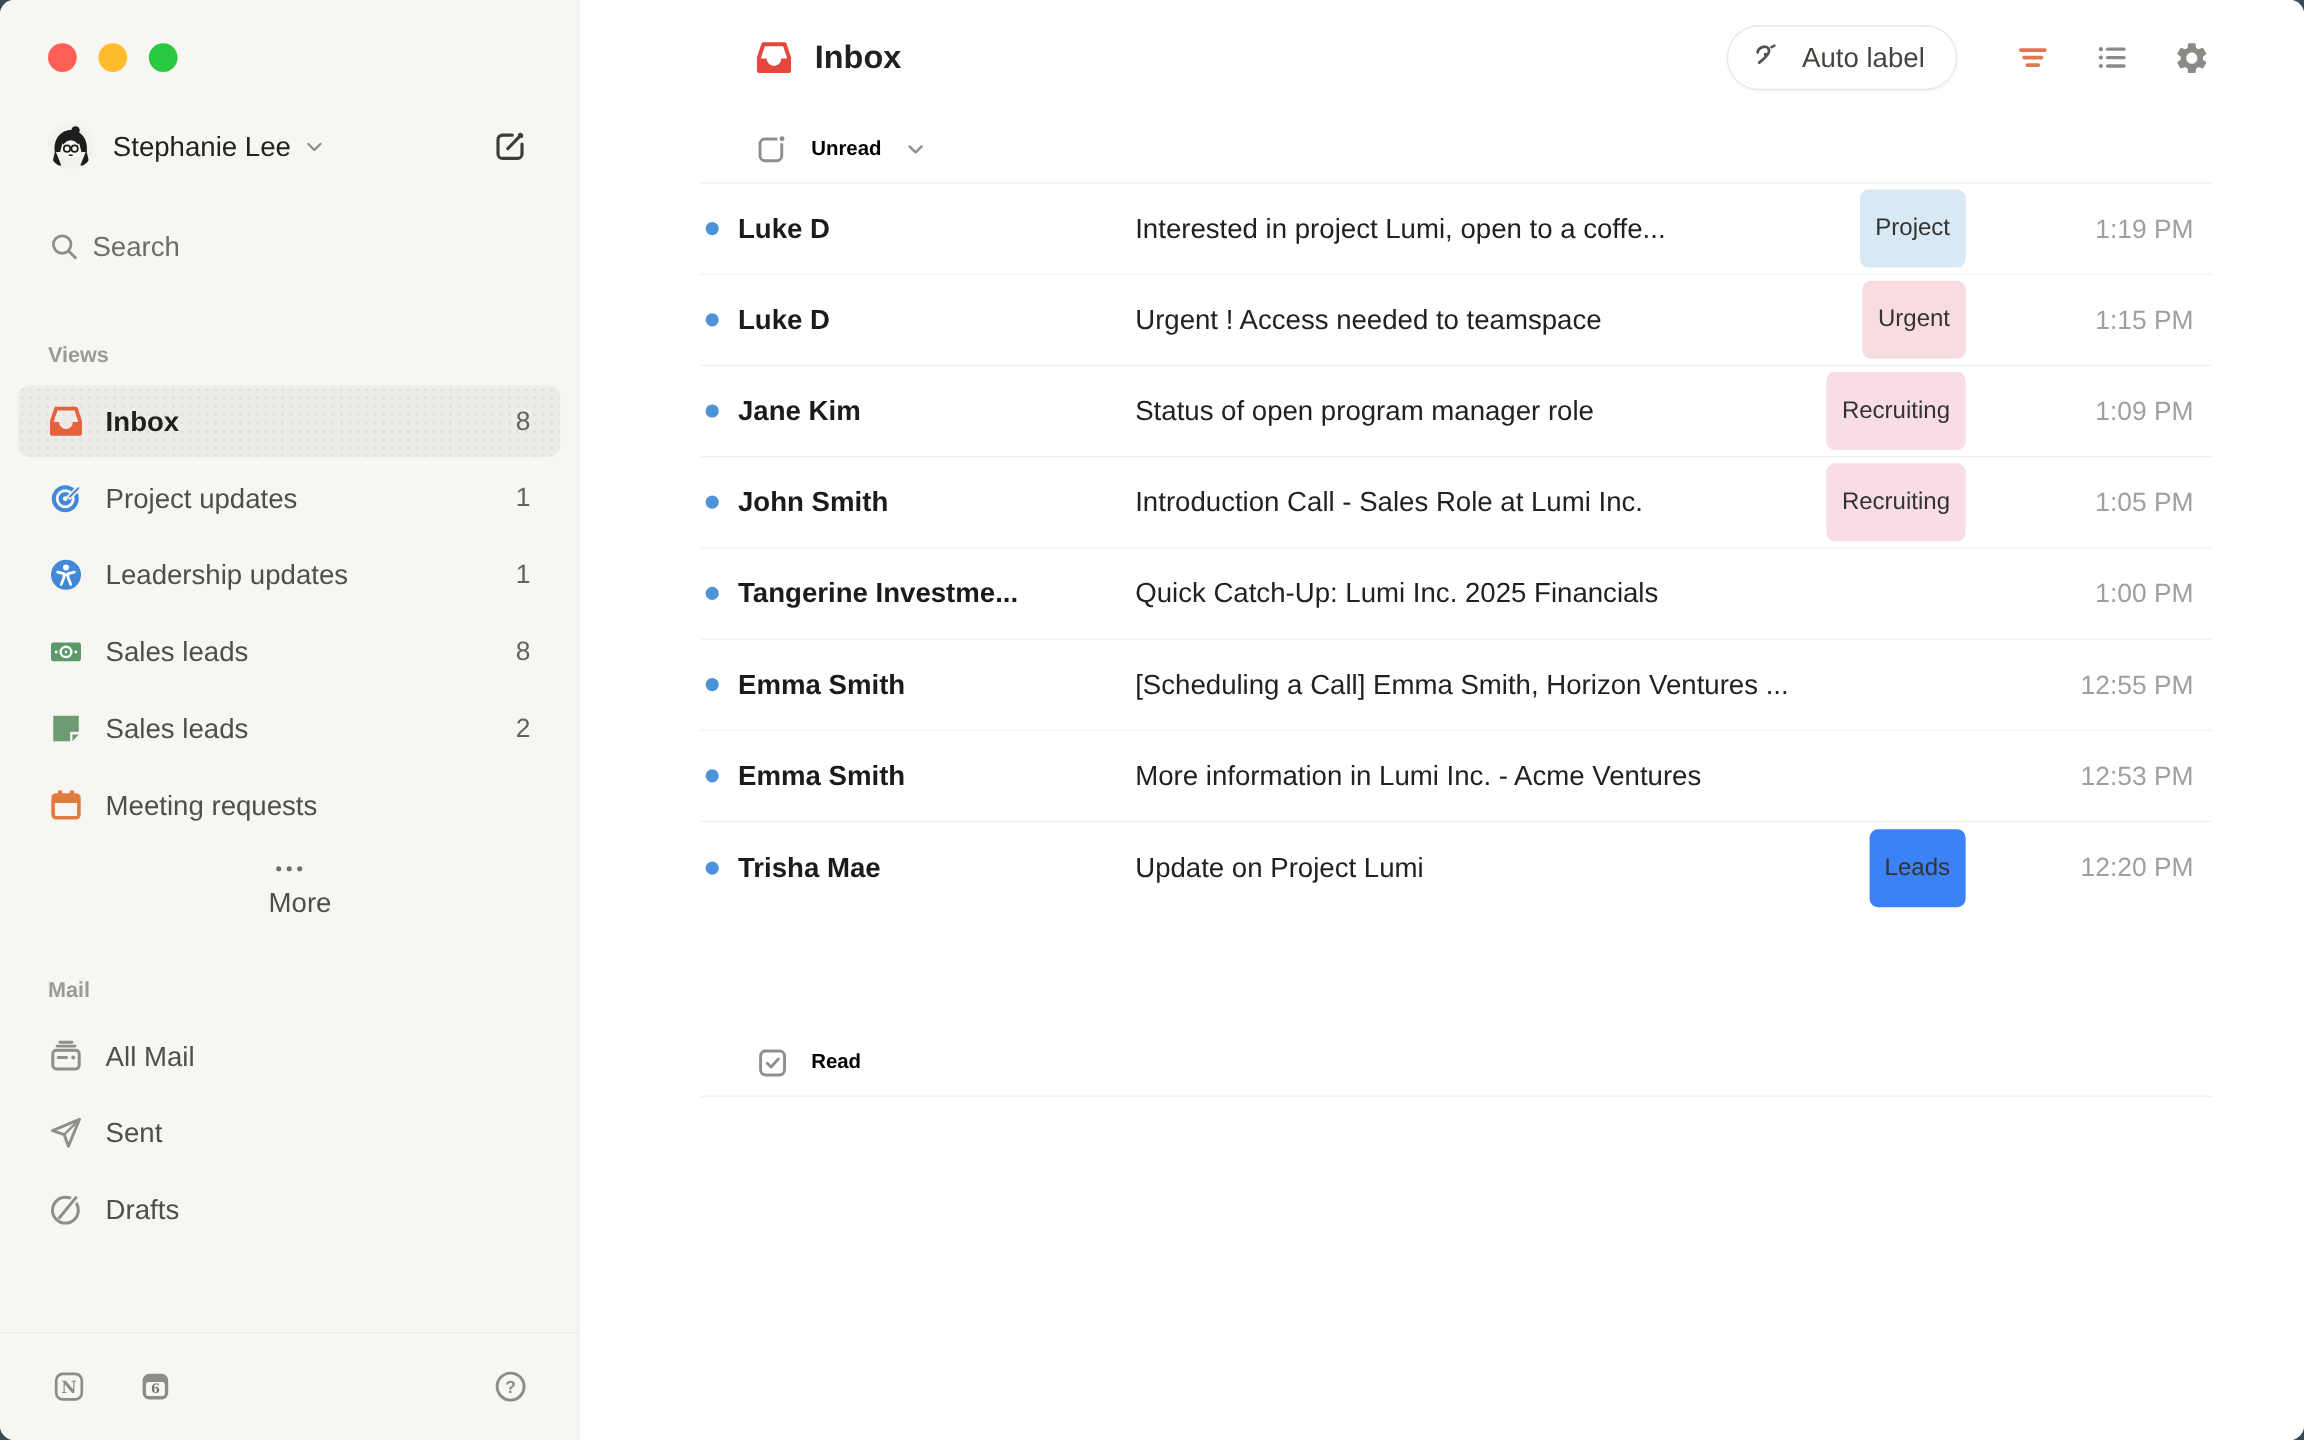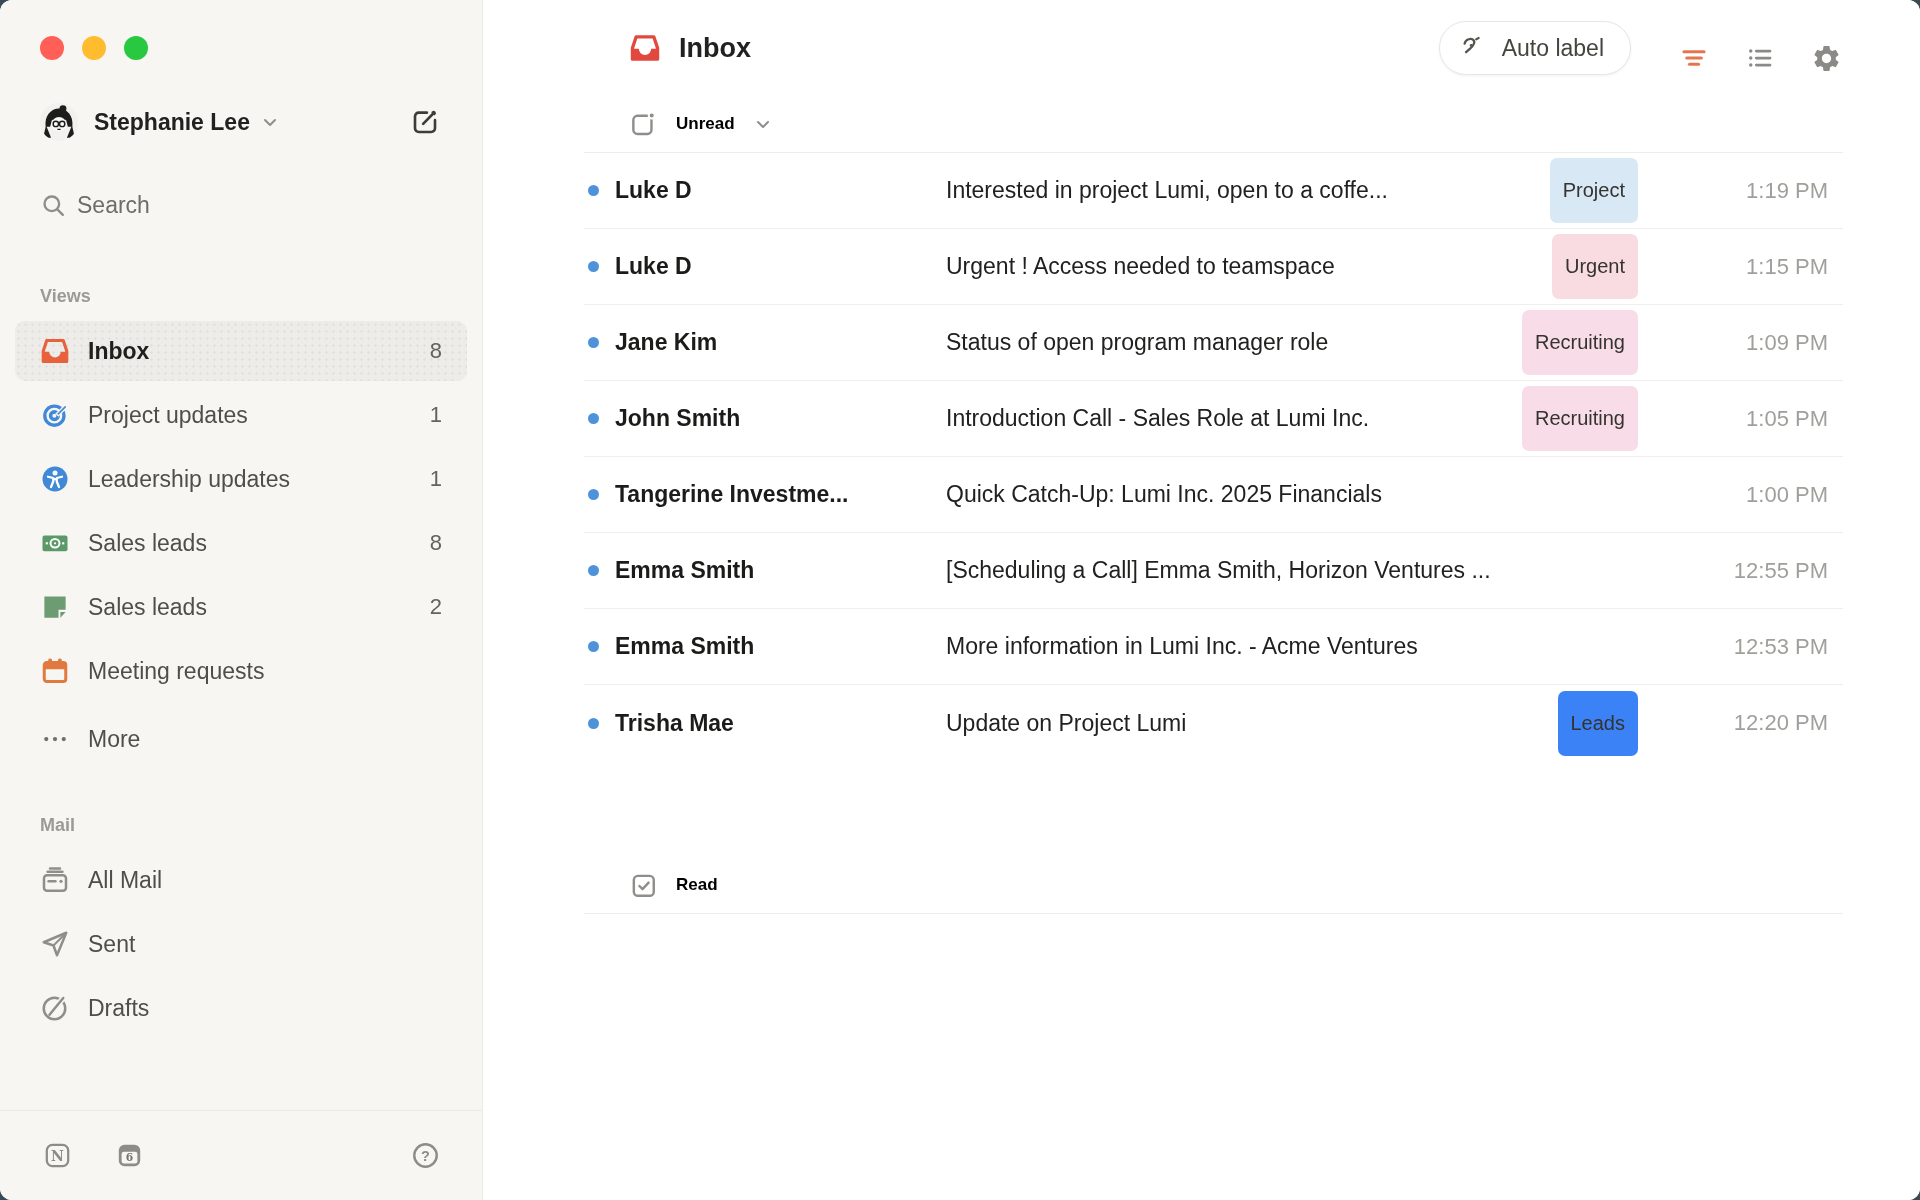--- a/index.html
+++ b/index.html
@@ -27,21 +27,21 @@
   .traffic .light { width:24px; height:24px; border-radius:50%; }
   .light.red { background:#ff5f57; }
   .light.yellow { background:#febc2e; }
   .light.green { background:#28c840; }
 
   .profile {
     display:flex; align-items:center;
     margin:42px 40px 0 40px; height:40px; cursor:default;
   }
   .avatar { width:38px; height:38px; border-radius:50%; overflow:hidden; background:#f1efec; flex:0 0 38px; }
-  .profile-name { font-size:23px; font-weight:700; margin-left:16px; color:#21211f; }
+  .profile-name { font-size:23px; font-weight:400; margin-left:16px; color:#21211f; }
   .profile .chev { margin-left:10px; display:flex; }
   .profile .spacer { flex:1; }
 
   .search-row {
     display:flex; align-items:center; gap:10px;
     margin:48px 40px 0 40px; height:30px;
   }
   .search-row .label { font-size:23px; color:#6e6d68; }
 
   .section-label {
@@ -76,21 +76,21 @@
 
   
   .main { flex:1; position:relative; background:#fff; }
   .content { margin:0 77px 0 101px; }
 
   .main-header {
     height:96px; display:flex; align-items:center;
   }
   .title-group { display:flex; align-items:center; gap:18px; margin-left:45px; }
   .page-title { font-size:27px; font-weight:700; color:#21211f; }
-  .header-right { margin-left:auto; display:flex; align-items:flex-end; gap:32px; }
+  .header-right { margin-left:auto; display:flex; align-items:center; gap:32px; }
   .auto-label-btn {
     height:54px; border-radius:27px; border:1px solid #e7e6e2;
     background:#fff; box-shadow:0 1px 3px rgba(0,0,0,0.06);
     display:flex; align-items:center; gap:14px; padding:0 26px 0 20px;
     font-size:23px; color:#45443f; font-weight:500; cursor:default;
     margin-right:14px;
   }
   .icon-btn { display:flex; align-items:center; justify-content:center; width:34px; height:34px; cursor:default; }
 
   .group-header {
@@ -248,21 +248,21 @@
             <rect x="3.4" y="5.2" width="17.2" height="15.2" rx="2" fill="none" stroke="#e07a3f" stroke-width="2.4"></rect>
             <path d="M3.4 7.2 a2 2 0 0 1 2 -2 h13.2 a2 2 0 0 1 2 2 v3.4 H3.4 Z" fill="#e07a3f"></path>
             <rect x="6.6" y="2" width="3" height="4.4" rx="1.2" fill="#e07a3f"></rect>
             <rect x="14.4" y="2" width="3" height="4.4" rx="1.2" fill="#e07a3f"></rect>
           </svg>
         </span>
         <span class="nav-label">Meeting requests</span>
         <span class="nav-count"></span>
       </div>
 
-      <div class="nav-item" style="margin-top:4px;">
+      <div class="nav-item" style="margin-top:4px;flex-direction:column;">
         <span class="nav-icon">
           <svg width="30" height="30" viewBox="0 0 24 24">
             <circle cx="5" cy="12" r="1.7" fill="#6f6e69"></circle>
               <circle cx="12" cy="12" r="1.7" fill="#6f6e69"></circle>
               <circle cx="19" cy="12" r="1.7" fill="#6f6e69"></circle>
           </svg>
         </span>
         <span class="nav-label">More</span>
       </div>
     </nav>

